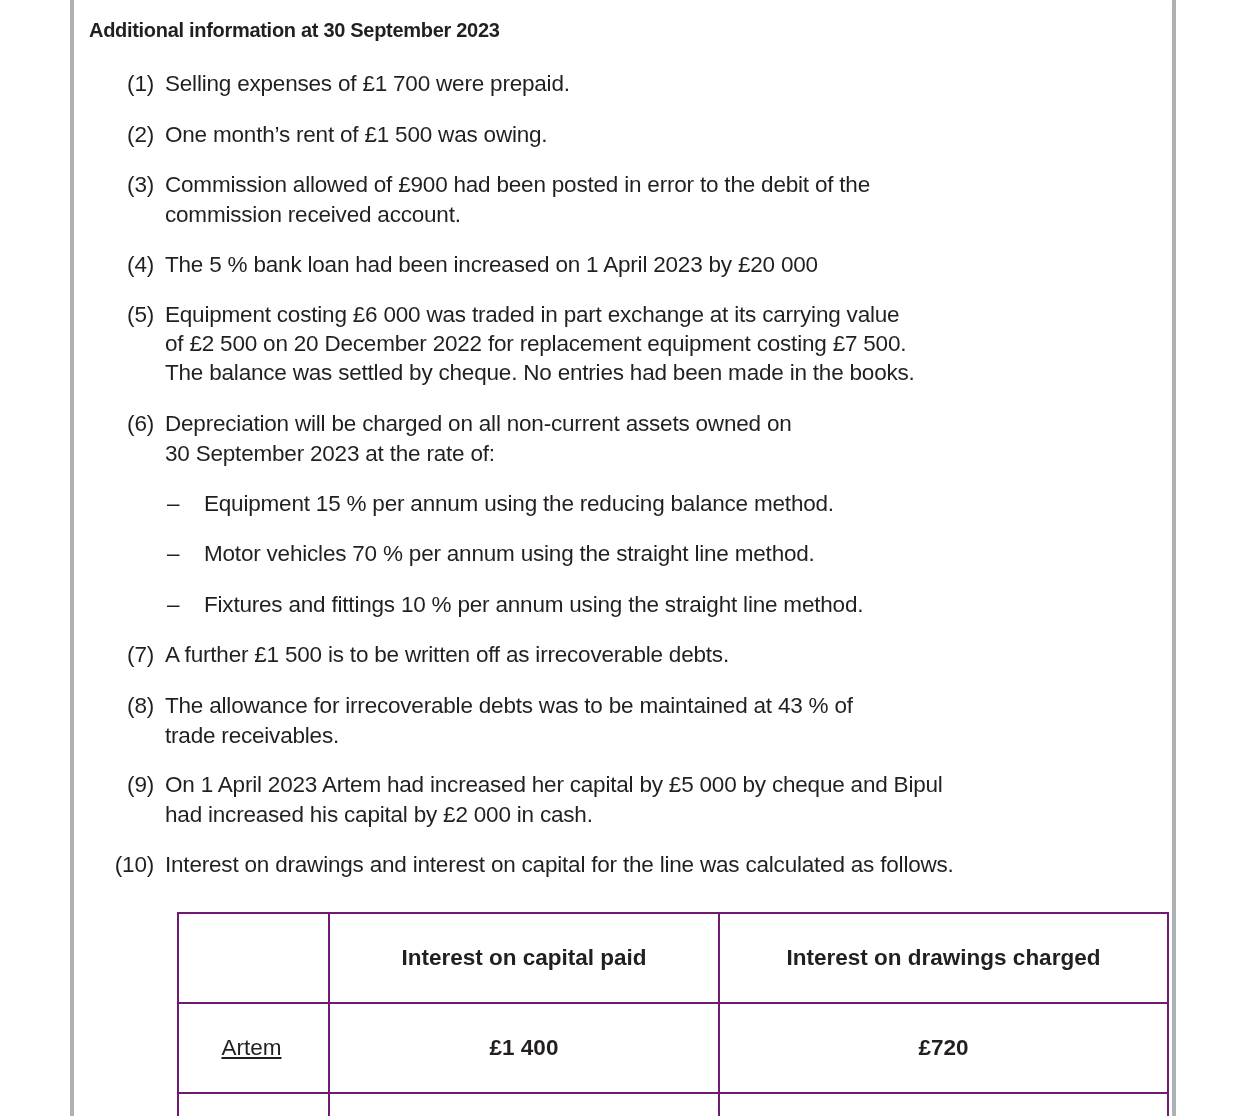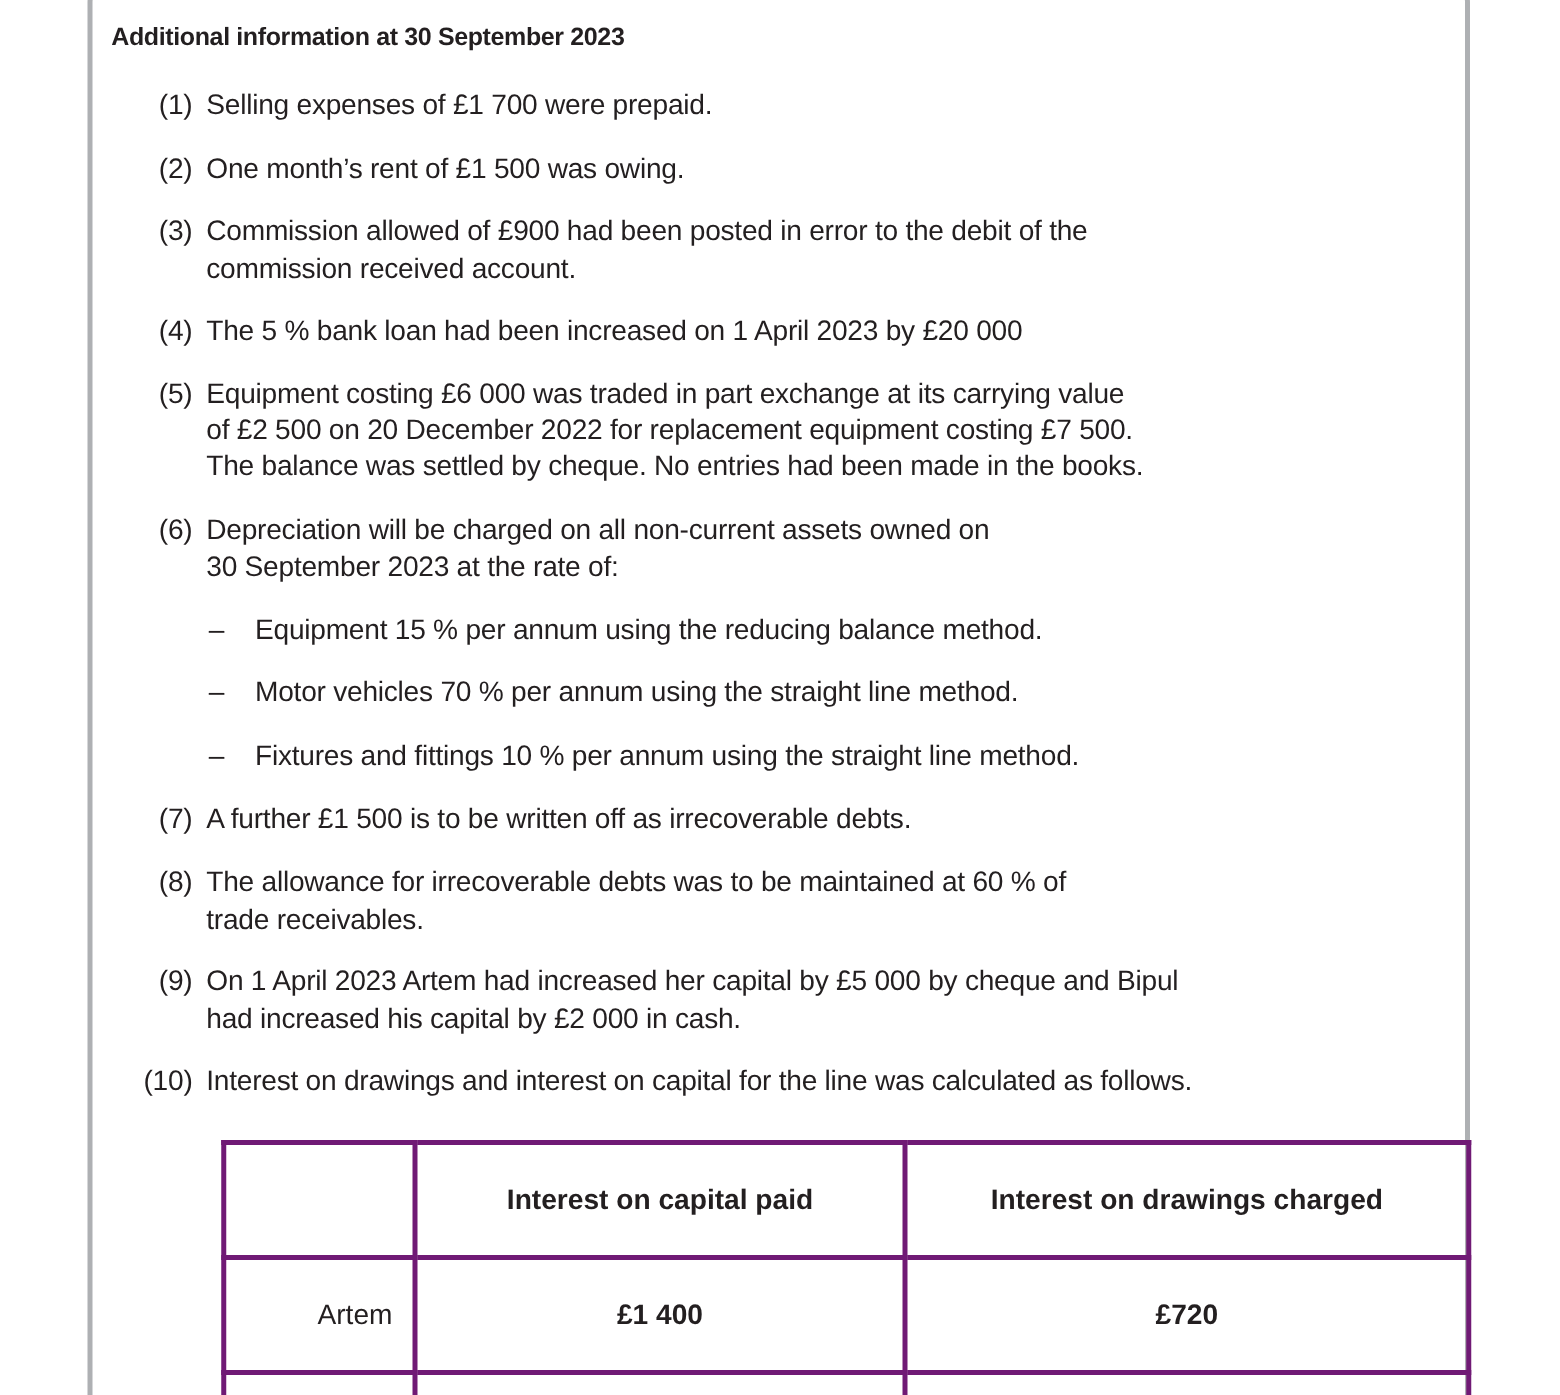--- a/index.html
+++ b/index.html
@@ -9,23 +9,23 @@
            border:4px solid #aeb0b3; border-radius:22px; box-sizing:border-box; }
   .heading { position:absolute; left:89px; top:19px; font-size:20px; font-weight:bold;
              letter-spacing:-0.3px; }
   .item { position:absolute; left:0; font-size:22.5px; line-height:30px; letter-spacing:-0.2px; }
   .num { position:absolute; width:150px; text-align:right; left:4px; }
   .txt { position:absolute; left:165px; white-space:nowrap; }
   .dash { position:absolute; left:167px; }
   .subtxt { position:absolute; left:204px; white-space:nowrap; }
   table.interest { position:absolute; left:177px; top:912px; border-collapse:collapse;
                    font-size:22.5px; }
-  table.interest td, table.interest th { border:4px solid #701a75; height:56px; padding:16px; }
+  table.interest td, table.interest th { border:2px solid #701a75; height:56px; padding:16px; }
   table.interest th { font-weight:bold; text-align:center; }
-  table.interest td.name { text-align:right; padding-left:12px; }
+  table.interest td.name { text-align:center; padding-left:12px;text-decoration:underline; }
   table.interest td.val { text-align:center;font-weight:bold; }
 </style>
 </head>
 <body>
 
 <div class="frame"></div>
 
 <div class="heading">Additional information at 30 September 2023</div>
 
 <div class="item" style="top:69px">
@@ -68,21 +68,21 @@
   <span class="subtxt" style="top:181px">Fixtures and fittings 10 % per annum using the straight line method.</span>
 </div>
 
 <div class="item" style="top:640px">
   <span class="num">(7)</span>
   <span class="txt">A further £1 500 is to be written off as irrecoverable debts.</span>
 </div>
 
 <div class="item" style="top:691px">
   <span class="num">(8)</span>
-  <span class="txt">The allowance for irrecoverable debts was to be maintained at 60 % of</span>
+  <span class="txt">The allowance for irrecoverable debts was to be maintained at 43 % of</span>
   <span class="txt" style="top:30px">trade receivables.</span>
 </div>
 
 <div class="item" style="top:770px">
   <span class="num">(9)</span>
   <span class="txt">On 1 April 2023 Artem had increased her capital by £5 000 by cheque and Bipul</span>
   <span class="txt" style="top:30px">had increased his capital by £2 000 in cash.</span>
 </div>
 
 <div class="item" style="top:850px">

